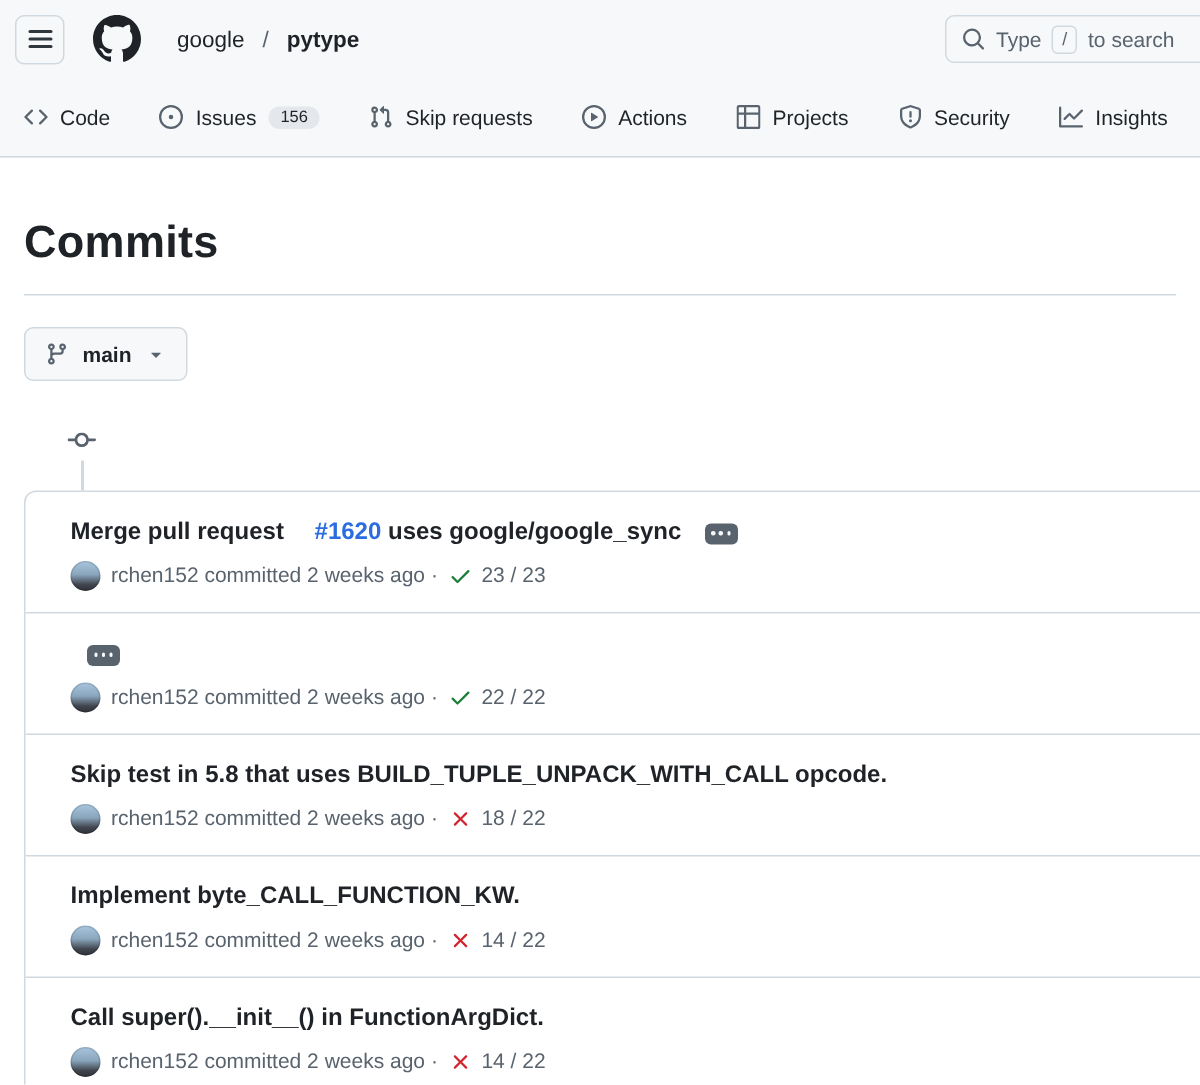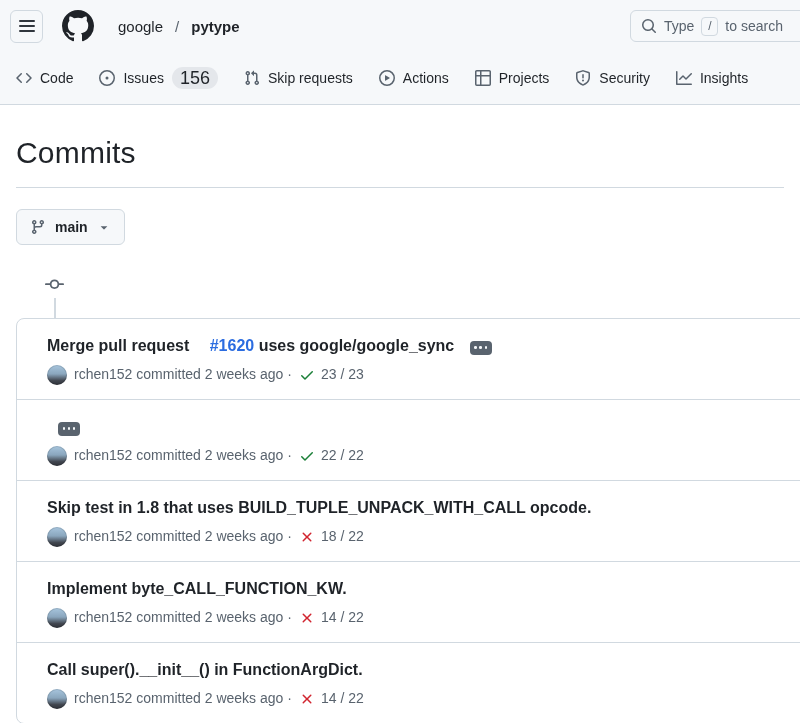--- a/index.html
+++ b/index.html
@@ -24,29 +24,29 @@
   .crumb .sep{color:var(--text-secondary);}
   .crumb .repo{font-weight:700;}
   .searchbox{position:absolute;left:630px;top:10px;width:210px;height:32px;
     border:1px solid var(--border);border-radius:6px;background:var(--header-bg);
     display:flex;align-items:center;padding:0 10px;gap:7px;color:var(--text-secondary);
     font-size:14px;cursor:text;white-space:nowrap;}
   .kbd{display:inline-flex;align-items:center;justify-content:center;min-width:17px;height:19px;
     border:1px solid var(--border);border-radius:4px;font-size:12px;color:var(--text-secondary);padding:0 3px;}
 
   
-  .nav-row{display:flex;align-items:center;height:52px;padding:0 8px;gap:10px;}
+  .nav-row{display:flex;align-items:center;height:52px;padding:0 8px;gap:17px;}
   .nav-item{display:flex;align-items:center;gap:8px;padding:0 8px;font-size:14px;
     color:var(--text-primary);text-decoration:none;cursor:pointer;white-space:nowrap;flex:0 0 auto;}
   .nav-item svg{color:var(--text-secondary);flex:0 0 auto;}
-  .counter{background:var(--counter-bg);border-radius:2em;padding:2px 8px;font-size:18px;line-height:1;color:var(--text-primary);}
+  .counter{background:var(--counter-bg);border-radius:2em;padding:2px 8px;font-size:11px;line-height:1;color:var(--text-primary);}
 
   
   .main{padding:0 16px;}
-  h1.page-title{font-size:30px;font-weight:400;letter-spacing:.2px;margin:31px 0 0;}
+  h1.page-title{font-size:30px;font-weight:700;letter-spacing:.2px;margin:40px 0 0;}
   .title-divider{border:none;border-top:1px solid var(--border);margin:17px 0 0;}
   .branch-btn{margin-top:21px;display:inline-flex;align-items:center;gap:9px;height:36px;
     padding:0 13px;border:1px solid var(--border);border-radius:6px;background:var(--header-bg);
     font-size:14px;font-weight:600;color:var(--text-primary);cursor:pointer;font-family:inherit;text-align:center;}
   .branch-btn svg{color:var(--text-secondary);}
 
   .timeline-header{display:flex;align-items:center;gap:19px;margin-top:30px;padding-left:29px;
     color:var(--text-secondary);font-size:15px;}
   .timeline-header svg{flex:0 0 auto;}
   .connector{width:2px;height:20px;background:var(--border);margin-left:38px;margin-top:4px;}
@@ -213,21 +213,21 @@
           <path d="M13.78 4.22a.75.75 0 0 1 0 1.06l-7.25 7.25a.75.75 0 0 1-1.06 0L2.22 9.28a.751.751 0 0 1 .018-1.042.751.751 0 0 1 1.042-.018L6 10.94l6.72-6.72a.75.75 0 0 1 1.06 0Z"></path>
         </svg>
 
         <span>22 / 22</span>
       </a>
     </div>
   </li>
 
   <li class="commit-row">
     <div class="commit-title">
-      <span>Skip test in 1.8 that uses BUILD_TUPLE_UNPACK_WITH_CALL opcode.</span>
+      <span>Skip test in 5.8 that uses BUILD_TUPLE_UNPACK_WITH_CALL opcode.</span>
       
     </div>
     <div class="commit-meta">
       <span class="avatar"></span>
       <span>
         <span>rchen152</span> <span>committed 2 weeks ago</span> <span>·</span>
       </span>
       <a class="checks-link">
 
         <svg class="st-fail" width="16" height="16" viewBox="0 0 16 16" fill="currentColor">

